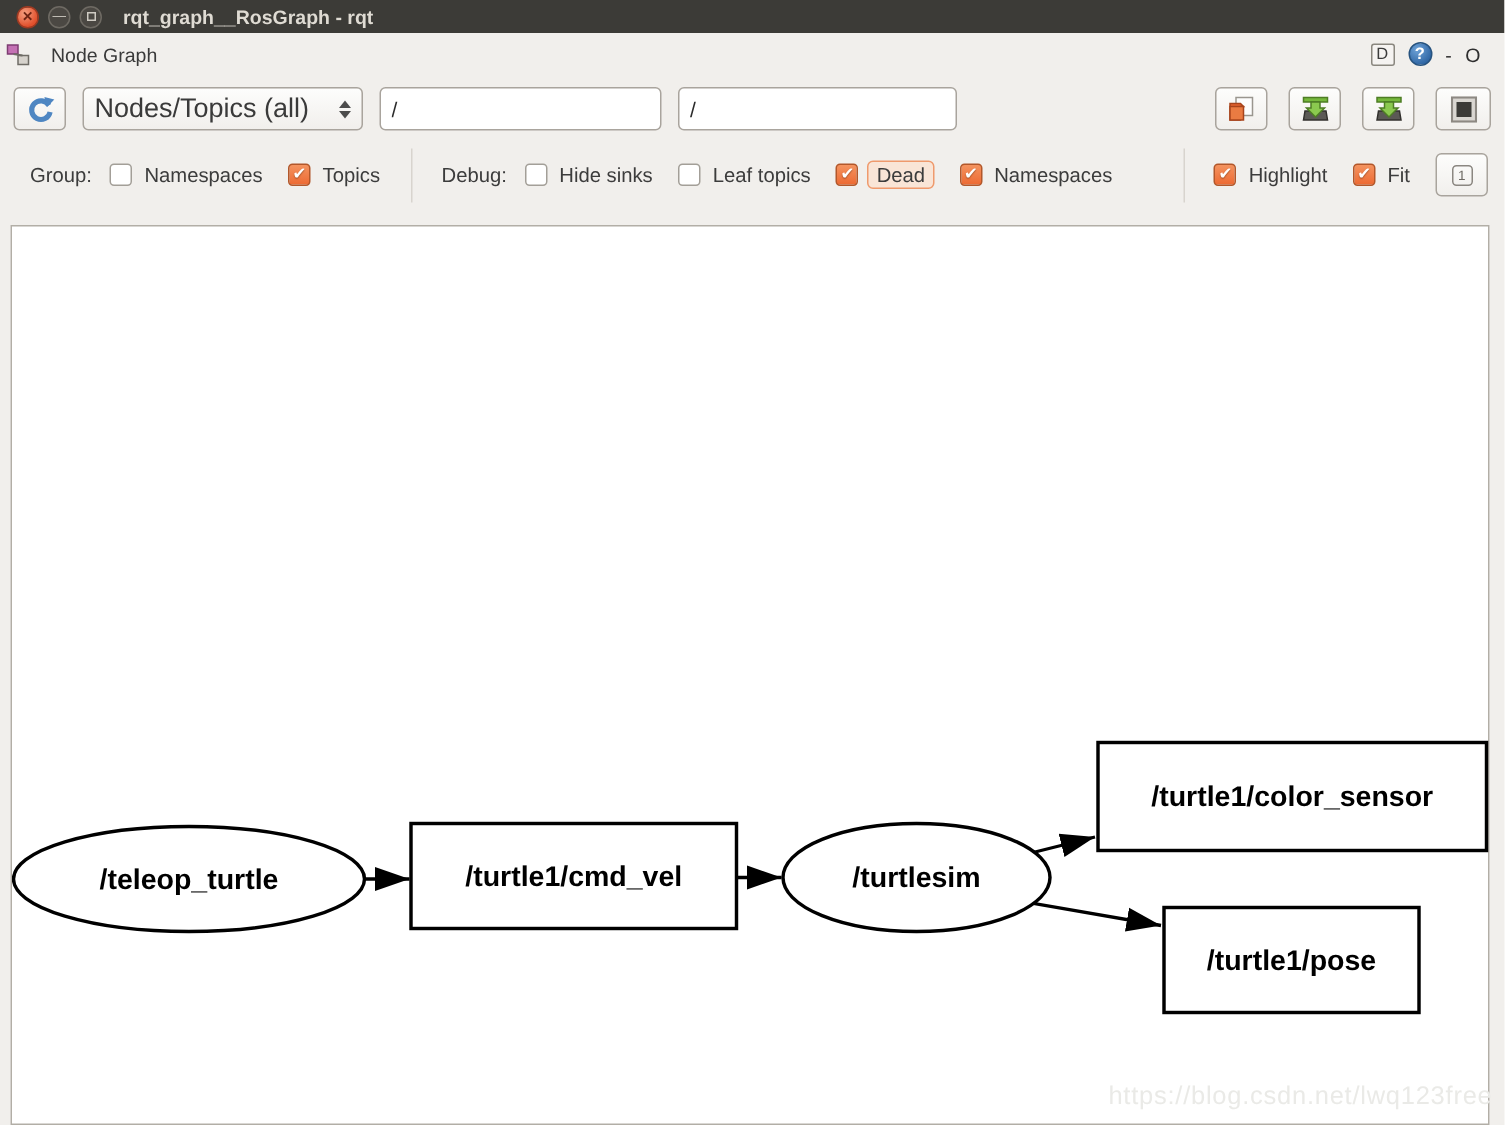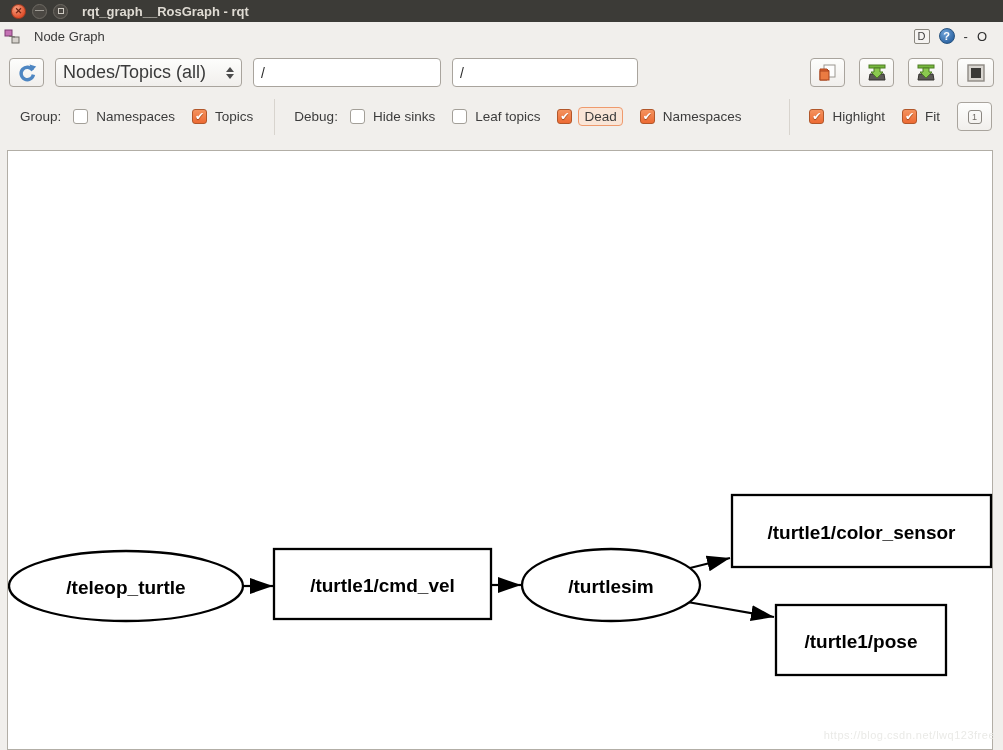--- a/index.html
+++ b/index.html
@@ -110,21 +110,21 @@
     position:absolute; left:7px; top:150px; width:986px; height:600px;
     background:#fff; border:1px solid #b2aea6;
   }
   .canvas svg { position:absolute; left:0; top:0; }
   .node-label {
     font-family:"Liberation Sans","DejaVu Sans",sans-serif;
     font-weight:bold; font-size:19px; fill:#000;
   }
   .watermark {
     position:absolute; right:-3px; bottom:8px;
-    font-size:11px; color:#eaeae7; letter-spacing:.5px; white-space:nowrap;margin-top:27px;
+    font-size:17px; color:#eaeae7; letter-spacing:.5px; white-space:nowrap;margin-top:27px;
   }
 </style>
 </head>
 <body>
 
 <div class="titlebar">
   <span class="win-btn win-close">✕</span>
   <span class="win-btn win-min">
       <span>—</span>
     </span>

